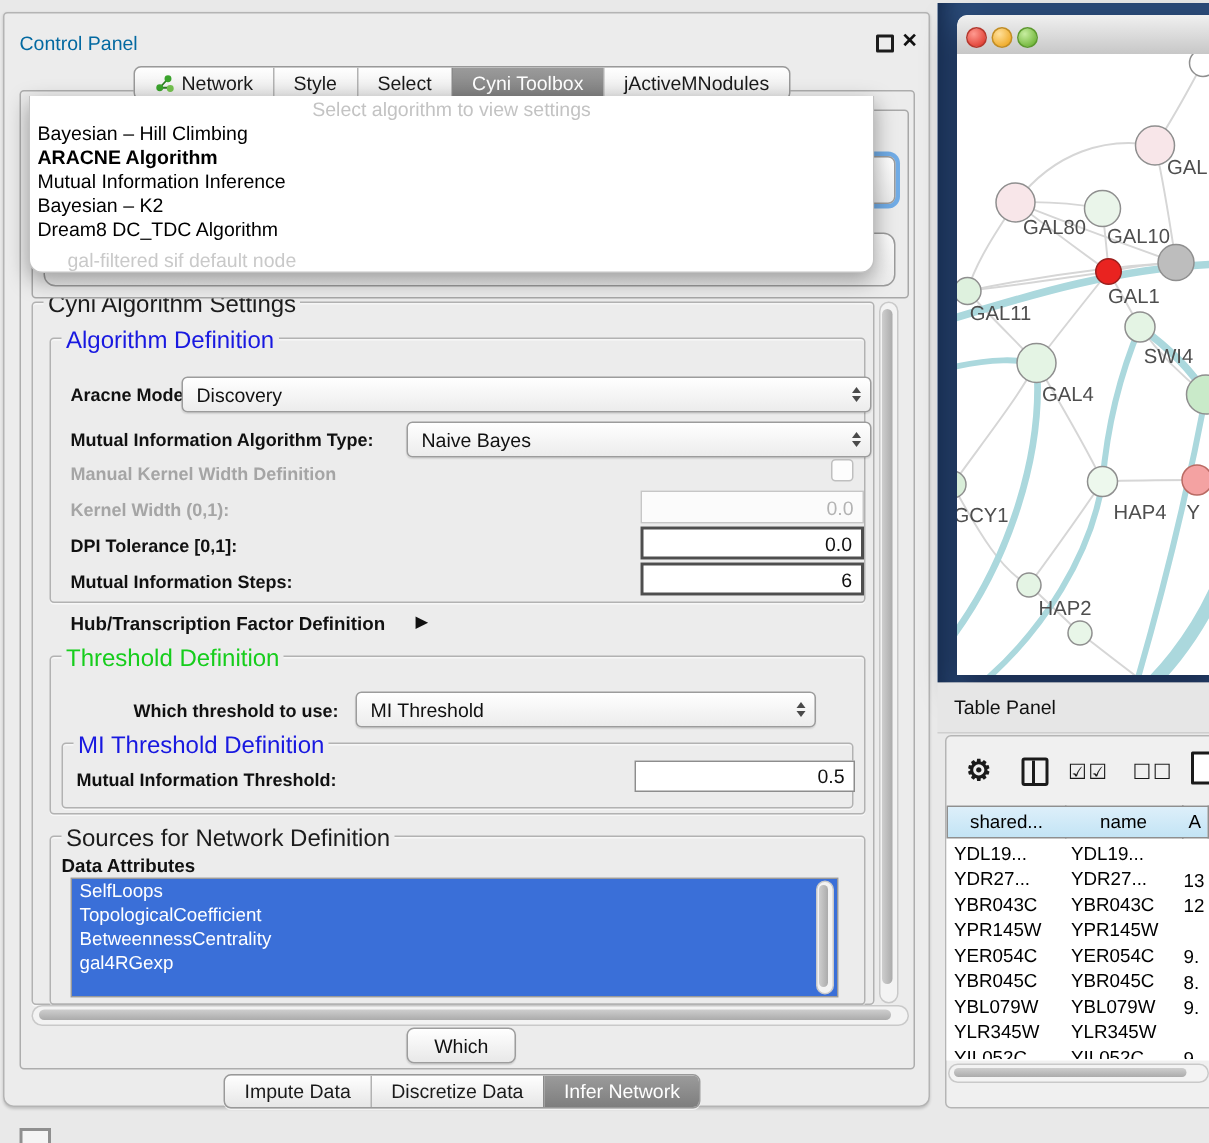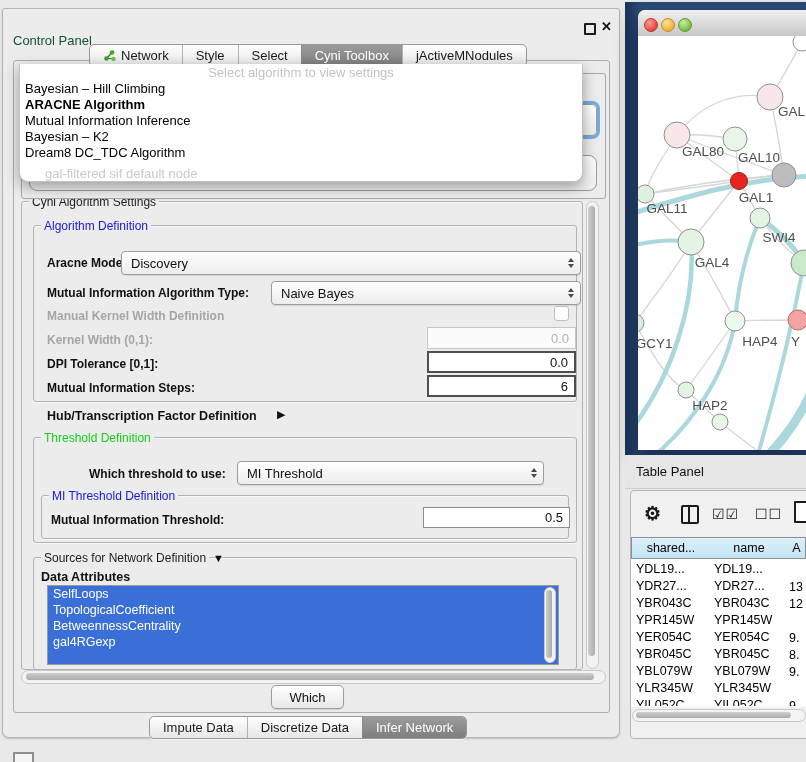--- a/index.html
+++ b/index.html
@@ -1,21 +1,21 @@
 <!DOCTYPE html>
 <html><head>
 <meta charset="utf-8">
 <style>
   html,body{margin:0;padding:0;background:#e9e9e9;}
   #app{position:relative;width:806px;height:762px;overflow:hidden;background:#e9e9e9;
        font-family:"Liberation Sans",sans-serif;-webkit-font-smoothing:antialiased;}
   
   .cp{position:absolute;left:2px;top:8px;width:616px;height:728px;background:#ececec;
       border:1px solid #b4b4b4;border-radius:3px 3px 7px 7px;box-shadow:0 1px 2px rgba(0,0,0,.18);}
-  .cp-title{position:absolute;left:10px;top:12px;font-size:13px;color:#14532d;margin-top:12px;}
+  .cp-title{position:absolute;left:10px;top:12px;font-size:13px;color:#0369a1;}
   .float-ic{position:absolute;left:581px;top:14px;width:8px;height:8px;border:2px solid #1c1c1c;border-radius:1px;background:transparent;}
   .close-ic{position:absolute;left:598px;top:10px;font-weight:bold;font-size:13px;color:#111;}
   .cp-body{position:absolute;left:10px;top:51px;width:595px;height:651px;border:1px solid #adadad;border-radius:3px;background:#ececec;}
   
   .seg-group{position:absolute;display:flex;align-items:stretch;height:21px;border:1px solid #999;
              border-radius:5px;overflow:hidden;background:linear-gradient(#ffffff,#e6e6e6);box-shadow:0 1px 0 rgba(255,255,255,.7);z-index:5;}
   .seg{display:flex;align-items:center;gap:5px;padding:0 13px;font-size:13px;color:#1a1a1a;border-left:1px solid #b2b2b2;white-space:nowrap;}
   .seg:first-child{border-left:none;}
   .seg.sel{background:linear-gradient(#9b9b9b,#7e7e7e);color:#fff;border-left-color:#8a8a8a;}
   
@@ -26,21 +26,21 @@
   .dd-item.bold{font-weight:bold;}
   .ghost-combo{position:absolute;left:26px;top:146px;width:566px;height:34px;background:linear-gradient(#fdfdfd,#ededed);
       border:1px solid #9c9c9c;border-radius:8px;z-index:10;}
   .ghost-text{position:absolute;left:42px;top:157px;font-size:13px;color:#c9c9c9;z-index:41;}
   .hidden-combo{position:absolute;left:26px;top:95px;width:566px;height:30px;background:linear-gradient(#ffffff,#ececec);
       border:1px solid #9c9c9c;border-radius:5px;box-shadow:0 0 0 3px rgba(100,165,230,.9);z-index:9;}
   .inner-container{position:absolute;left:18px;top:64px;width:583px;height:124px;border:1px solid #a8a8a8;border-radius:3px;background:#ececec;z-index:8;}
   
   .gbox{position:absolute;border:1px solid #b2b2b2;border-radius:3px;
         box-shadow:inset 0 1px 0 rgba(255,255,255,.6),0 1px 0 rgba(255,255,255,.6);}
-  .gtitle{position:absolute;font-size:12px;background:#ececec;padding:0 3px;white-space:nowrap;z-index:3;}
+  .gtitle{position:absolute;font-size:16px;background:#ececec;padding:0 3px;white-space:nowrap;z-index:3;}
   .t-black{color:#1c1c1c;} .t-blue{color:#1818e0;} .t-green{color:#16cd1c;}
   .lbl{position:absolute;font-weight:bold;font-size:12px;color:#111;white-space:nowrap;}
   .lbl.dis{color:#a5a5a5;}
   
   .combo{position:absolute;background:linear-gradient(#ffffff,#ececec);border:1px solid #9c9c9c;border-radius:4px;
          font-size:13px;color:#111;display:flex;align-items:center;padding-left:9px;box-shadow:0 1px 1px rgba(0,0,0,.1);}
   .spin{position:absolute;right:6px;top:50%;transform:translateY(-50%);display:flex;flex-direction:column;gap:2px;}
   .spin i{display:block;width:0;height:0;border-left:3.5px solid transparent;border-right:3.5px solid transparent;}
   .spin .u{border-bottom:4px solid #4a4a4a;}
   .spin .d{border-top:4px solid #4a4a4a;}

